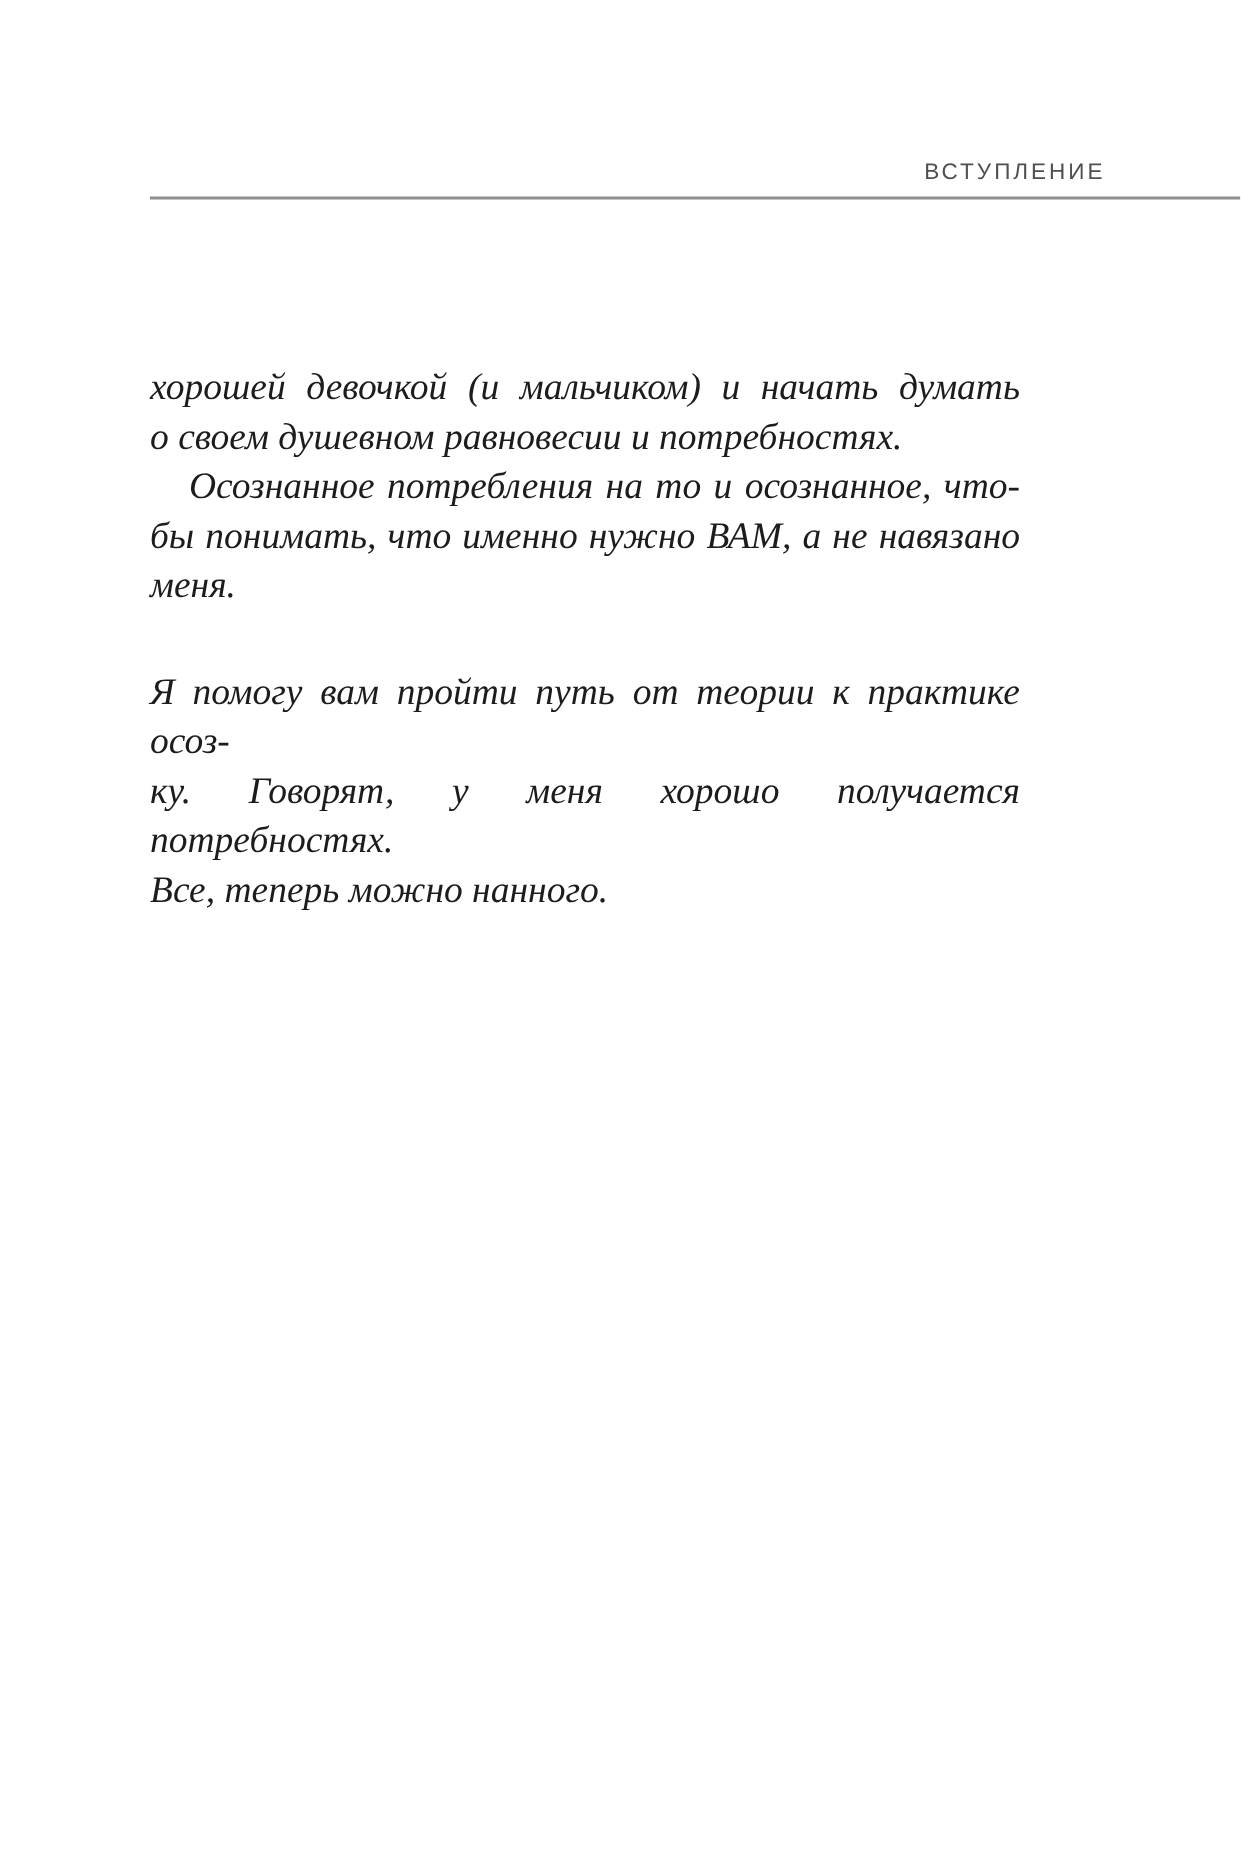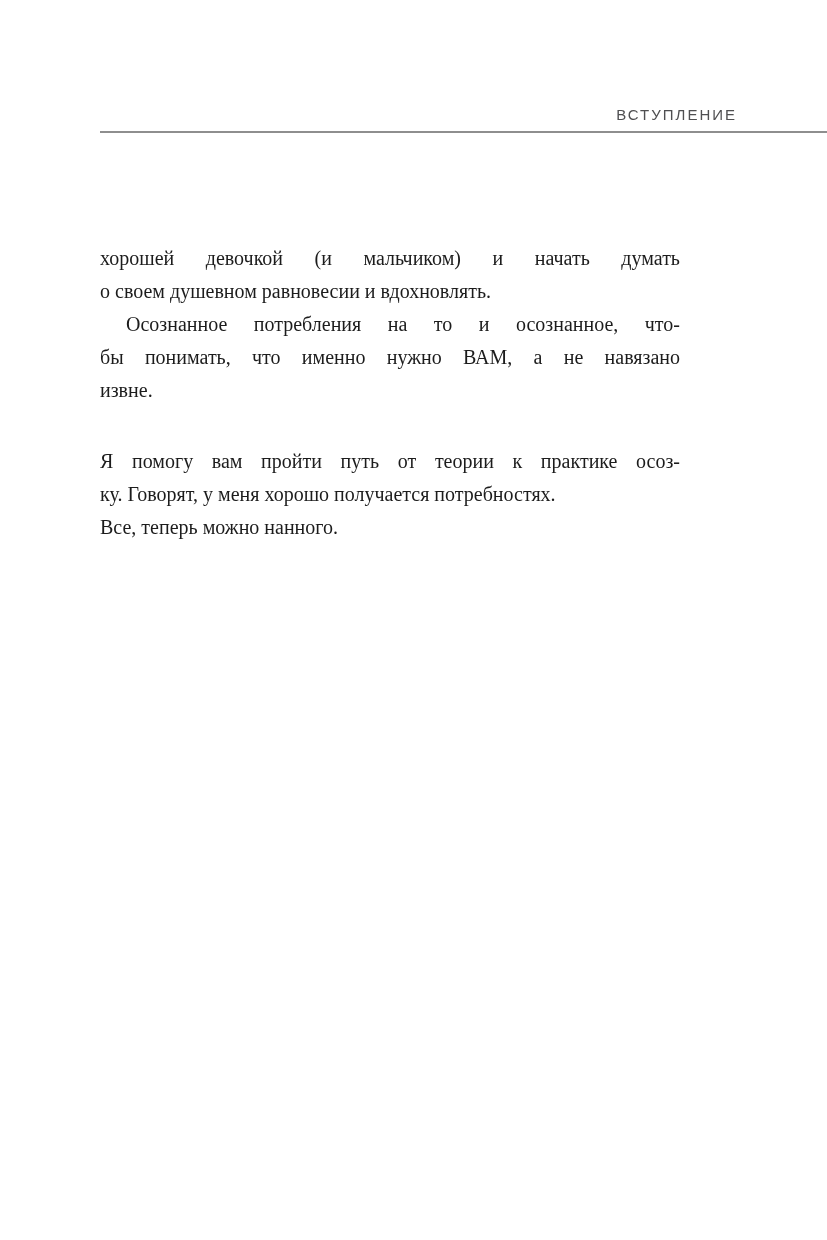--- a/index.html
+++ b/index.html
@@ -31,23 +31,24 @@
     left: 100px;
     right: 0;
     height: 2px;
     background: var(--rule, #8e8e8e);
   }
   .body-text {
     position: absolute;
     top: 242px;
     left: 100px;
     width: 580px;
-    font-size: 20px;
+    font-size: 25px;
     line-height: 33px;
     color: var(--text, #1c1c1c);
+    font-style: italic;
   }
   .para { margin: 0; }
   .para.gap { margin-top: 38px; }
   .line {
     text-align: justify;
     text-align-last: left;
   }
   .line.fill {
     text-align-last: justify;
   }
@@ -57,26 +58,26 @@
 </style>
 </head>
 <body>
 
 <div class="page">
   <span class="running-head">ВСТУПЛЕНИЕ</span>
   <div class="header-rule"></div>
   <div class="body-text" id="body-text">
       <div class="para">
         <div class="line fill">хорошей девочкой (и мальчиком) и начать думать</div>
-        <div class="line">о своем душевном равновесии и вдохновлять.</div>
+        <div class="line">о своем душевном равновесии и потребностях.</div>
       </div>
       <div class="para">
         <div class="line fill indent">Осознанное потребления на то и осознанное, что-</div>
         <div class="line fill">бы понимать, что именно нужно ВАМ, а не навязано</div>
-        <div class="line">извне.</div>
+        <div class="line">меня.</div>
       </div>
       <div class="para gap">
         <div class="line fill">Я помогу вам пройти путь от теории к практике осоз-</div>
         <div class="line">ку. Говорят, у меня хорошо получается потребностях.</div>
       </div>
       <div class="para">
         <div class="line">Все, теперь можно нанного.</div>
       </div>
     </div>
 </div>

